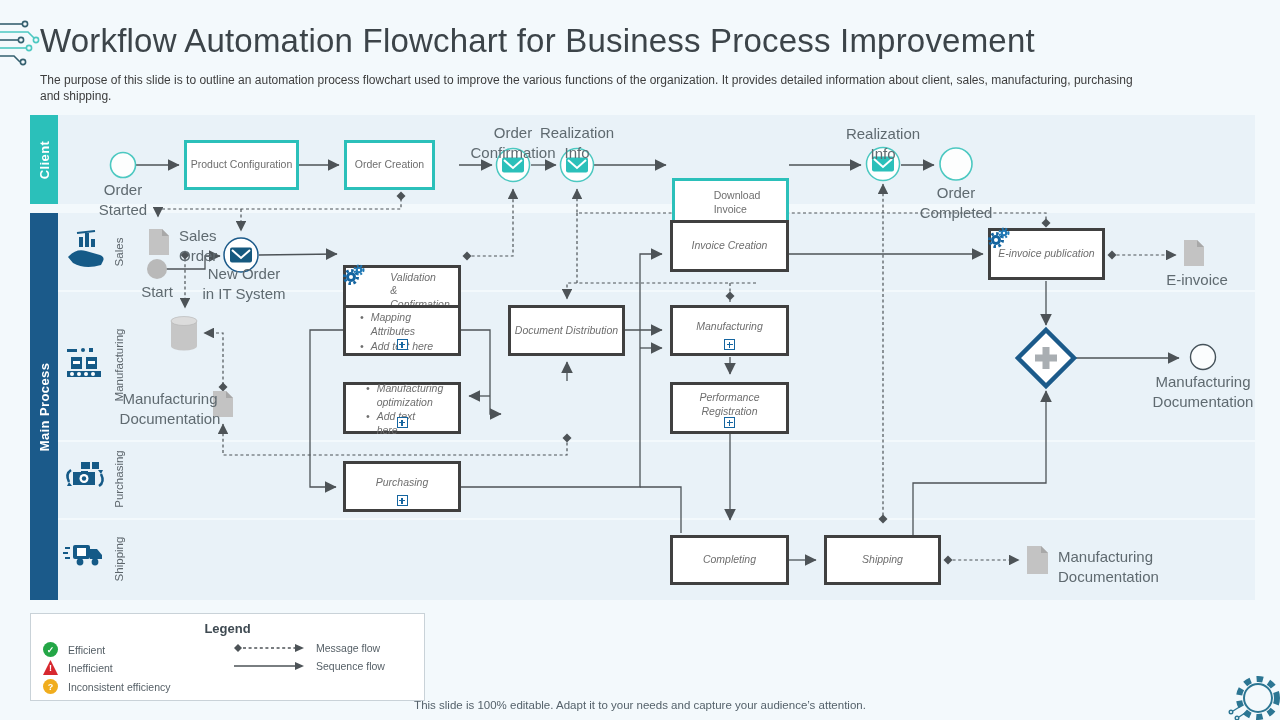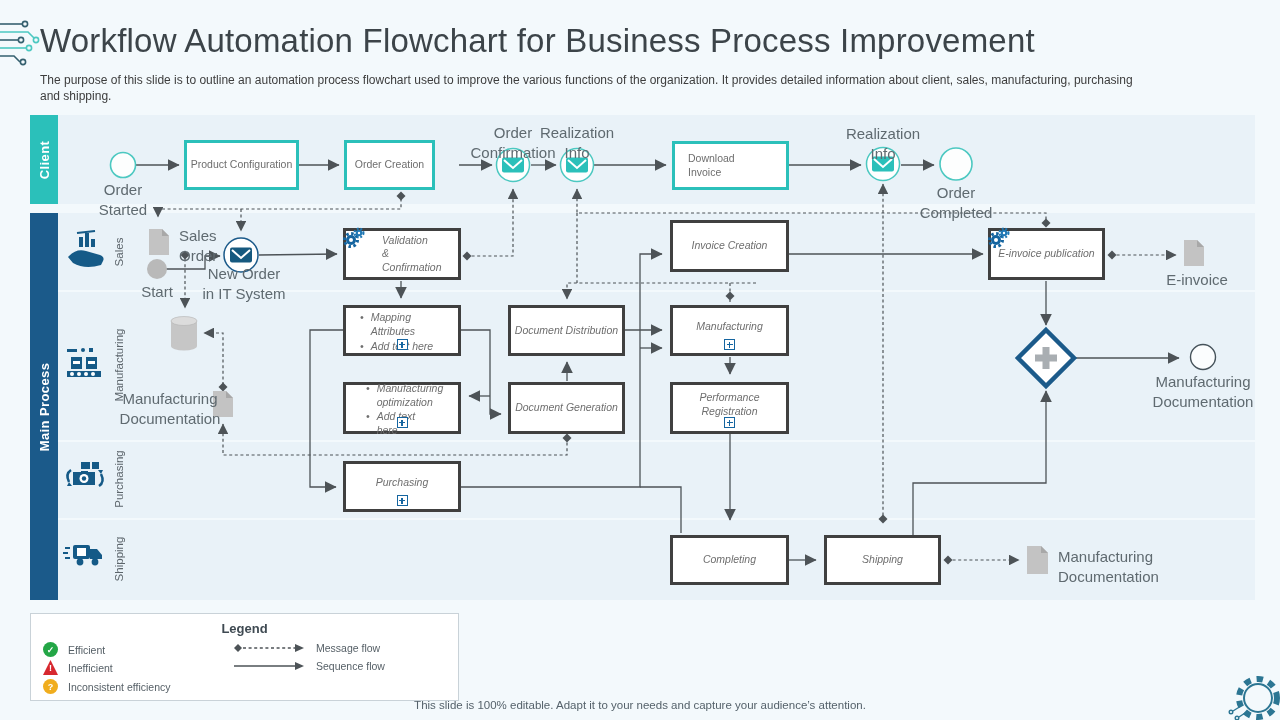--- a/index.html
+++ b/index.html
@@ -28,21 +28,21 @@
   .vlabel.white { color:#fff; font-weight:bold; font-size:13px; letter-spacing:.4px; }
   .vlabel.gray { color:#5c656b; font-size:11.5px; }
 
   .lane-icon { position:absolute; width:44px; height:44px; }
 
   .box { position:absolute; background:#fff; display:flex; align-items:center;
          justify-content:center; text-align:center; color:#6e6e6e; font-size:10.5px;
          line-height:1.3; white-space:pre-line; }
   .box.teal { border:3px solid #2bc0ba; }
   .box.dark { border:3px solid #404040;font-style:italic; }
-  .box.left { justify-content:flex-start; text-align:left; padding-left:13px; }
+  .box.left { justify-content:center; text-align:left; padding-left:13px;margin-top:37px; }
 
   .bullets { position:absolute; inset:0; padding:6px 21px 4px 14px; display:flex;
              flex-direction:column; justify-content:center; text-align:left; }
   .bullet-row { display:flex; font-size:10.5px; color:#6e6e6e; line-height:1.35; }
   .bullet-row::before { content:"•"; margin-right:7px; color:#6e6e6e; }
 
   .expand { position:absolute; left:50%; bottom:3px; width:11px; height:11px;
             margin-left:-5.5px; border:1.5px solid #1565a0; background:#fff; }
   .expand::before, .expand::after { content:""; position:absolute; background:#1565a0; }
   .expand::before { left:1.5px; right:1.5px; top:50%; height:1.5px; margin-top:-0.75px; }
@@ -50,21 +50,21 @@
 
   .gearbadge { position:absolute; left:-4px; top:-4px; width:24px; height:22px; }
 
   .lbl { position:absolute; transform:translateX(-50%); text-align:center;
          font-size:15px; color:#5f6a70; line-height:1.3; white-space:pre-line; }
   .lbl.raw { transform:none; text-align:left; }
 
   .svg-layer { position:absolute; left:0; top:0; width:1280px; height:720px;
                pointer-events:none; }
 
-  .legend { position:absolute; left:30px; top:613px; width:429px; height:88px;
+  .legend { position:absolute; left:30px; top:613px; width:395px; height:88px;
             background:#fff; border:1px solid #c9d2d8; }
   .legend-title { text-align:center; font-size:13px; font-weight:bold; color:#3f4a52;
                   margin-top:7px; }
   .legend-item { position:absolute; display:flex; align-items:center; font-size:10.5px;
                  color:#555f66; }
   .legend-badge { width:15px; height:15px; margin-right:10px; position:relative;
                   display:flex; align-items:center; justify-content:center;
                   color:#fff; font-size:9px; font-weight:bold; }
   .badge-circle { border-radius:50%; }
   .legend-flow { position:absolute; display:flex; align-items:center; font-size:10.5px;
@@ -332,21 +332,20 @@
     <span class="expand"></span>
   </div>
   <div class="box dark" style="left:343px;top:382px;width:118px;height:52px">
     <div class="bullets" style="padding-left:20px">
       <div class="bullet-row"><span>Manufacturing
 optimization</span></div>
       <div class="bullet-row"><span>Add text here</span></div>
     </div>
     <span class="expand"></span>
   </div>
-  <div class="box dark" style="left:508px;top:382px;width:117px;height:52px"><span>Document Generation</span></div>
   <div class="box dark" style="left:670px;top:382px;width:119px;height:52px">
     <span style="margin-bottom:6px">Performance
 Registration</span>
     <span class="expand"></span>
   </div>
   <div class="box dark" style="left:343px;top:461px;width:118px;height:51px">
     <span style="margin-bottom:8px">Purchasing</span>
     <span class="expand"></span>
   </div>
   <div class="box dark" style="left:670px;top:535px;width:119px;height:50px"><span>Completing</span></div>

